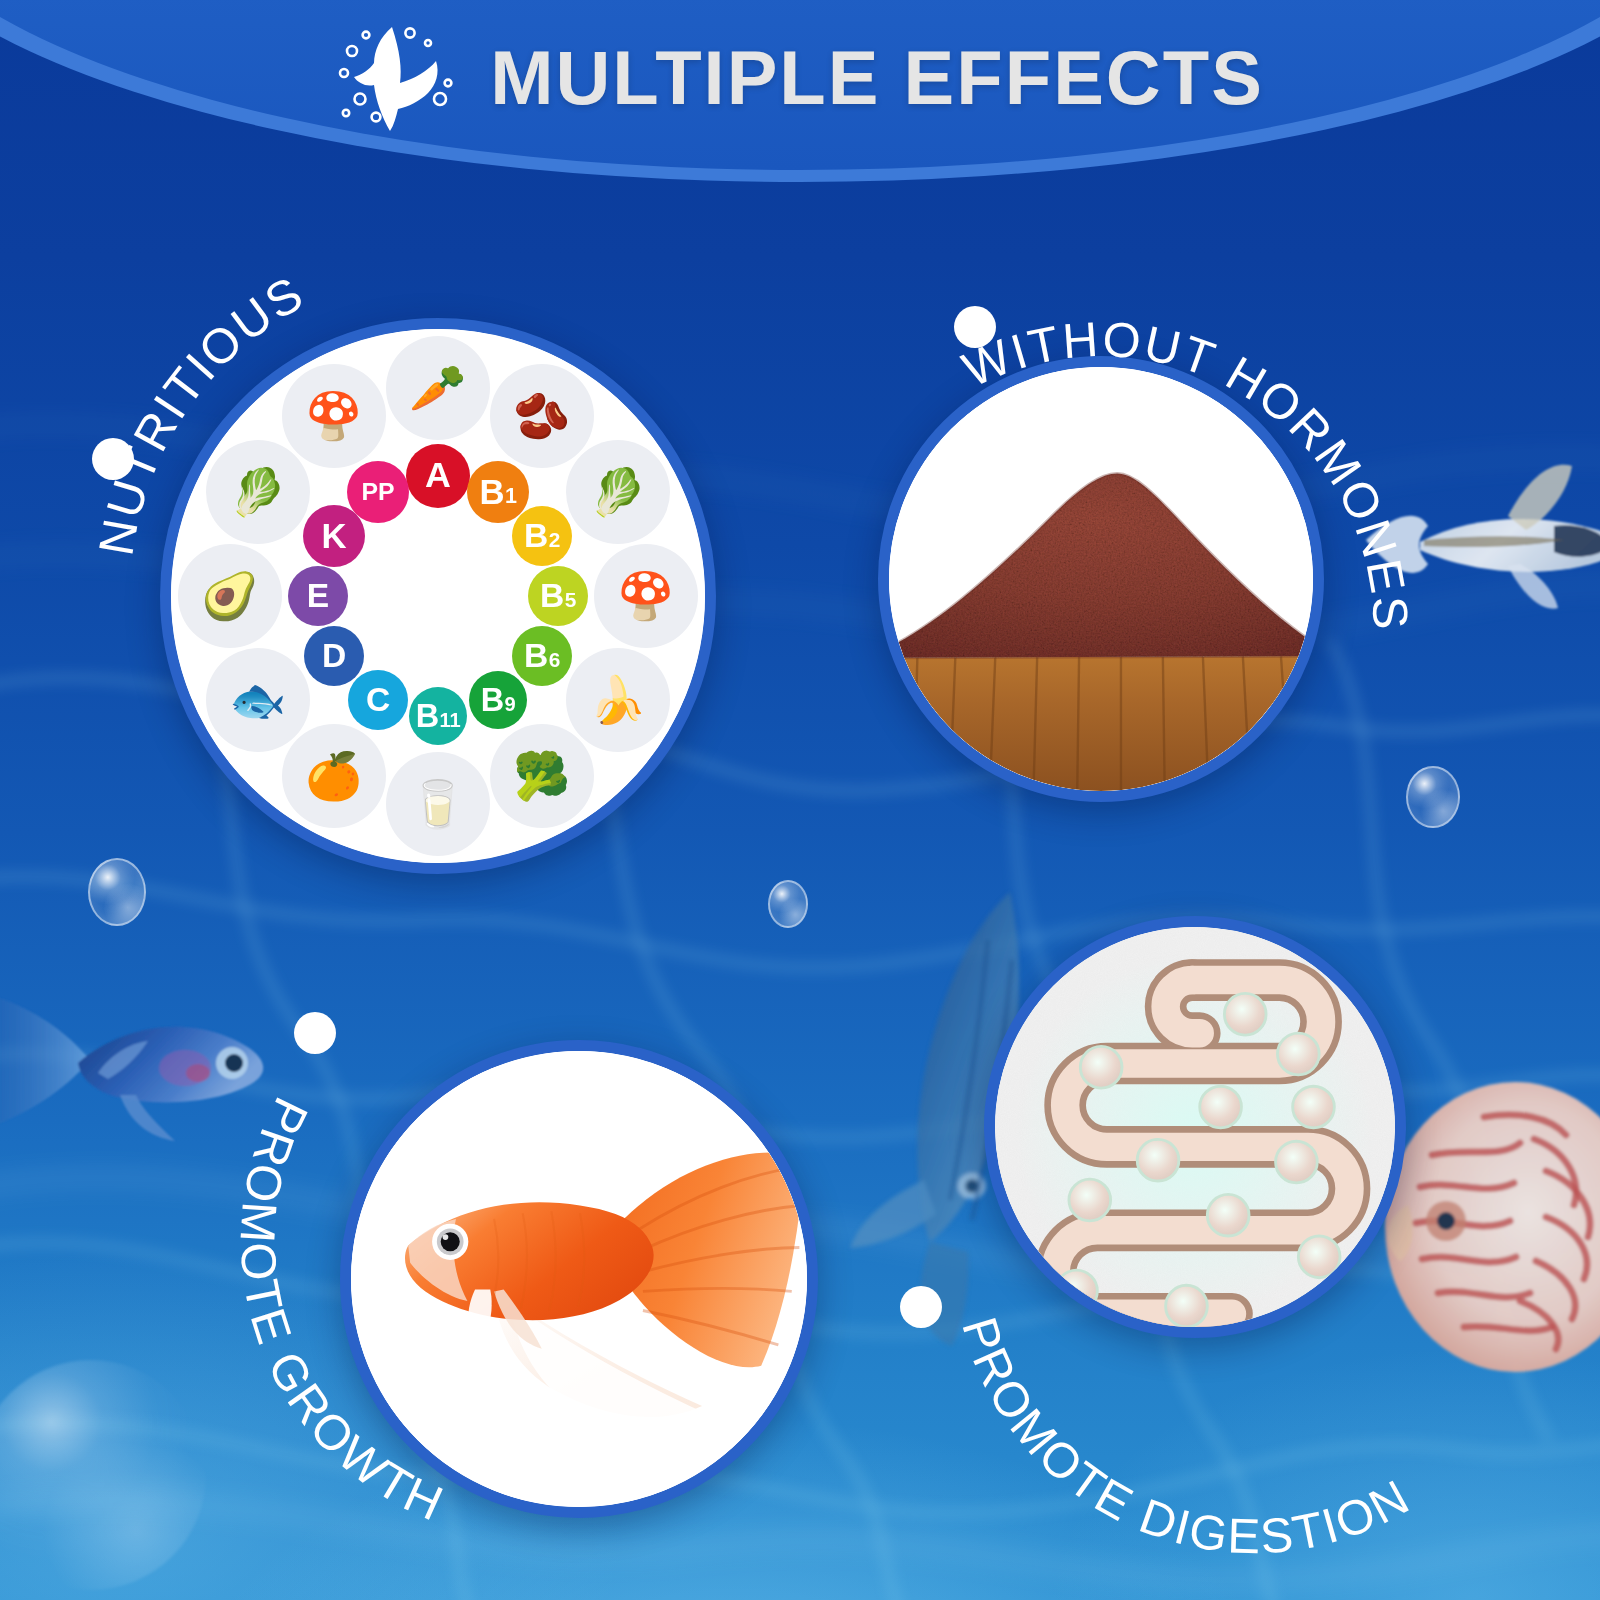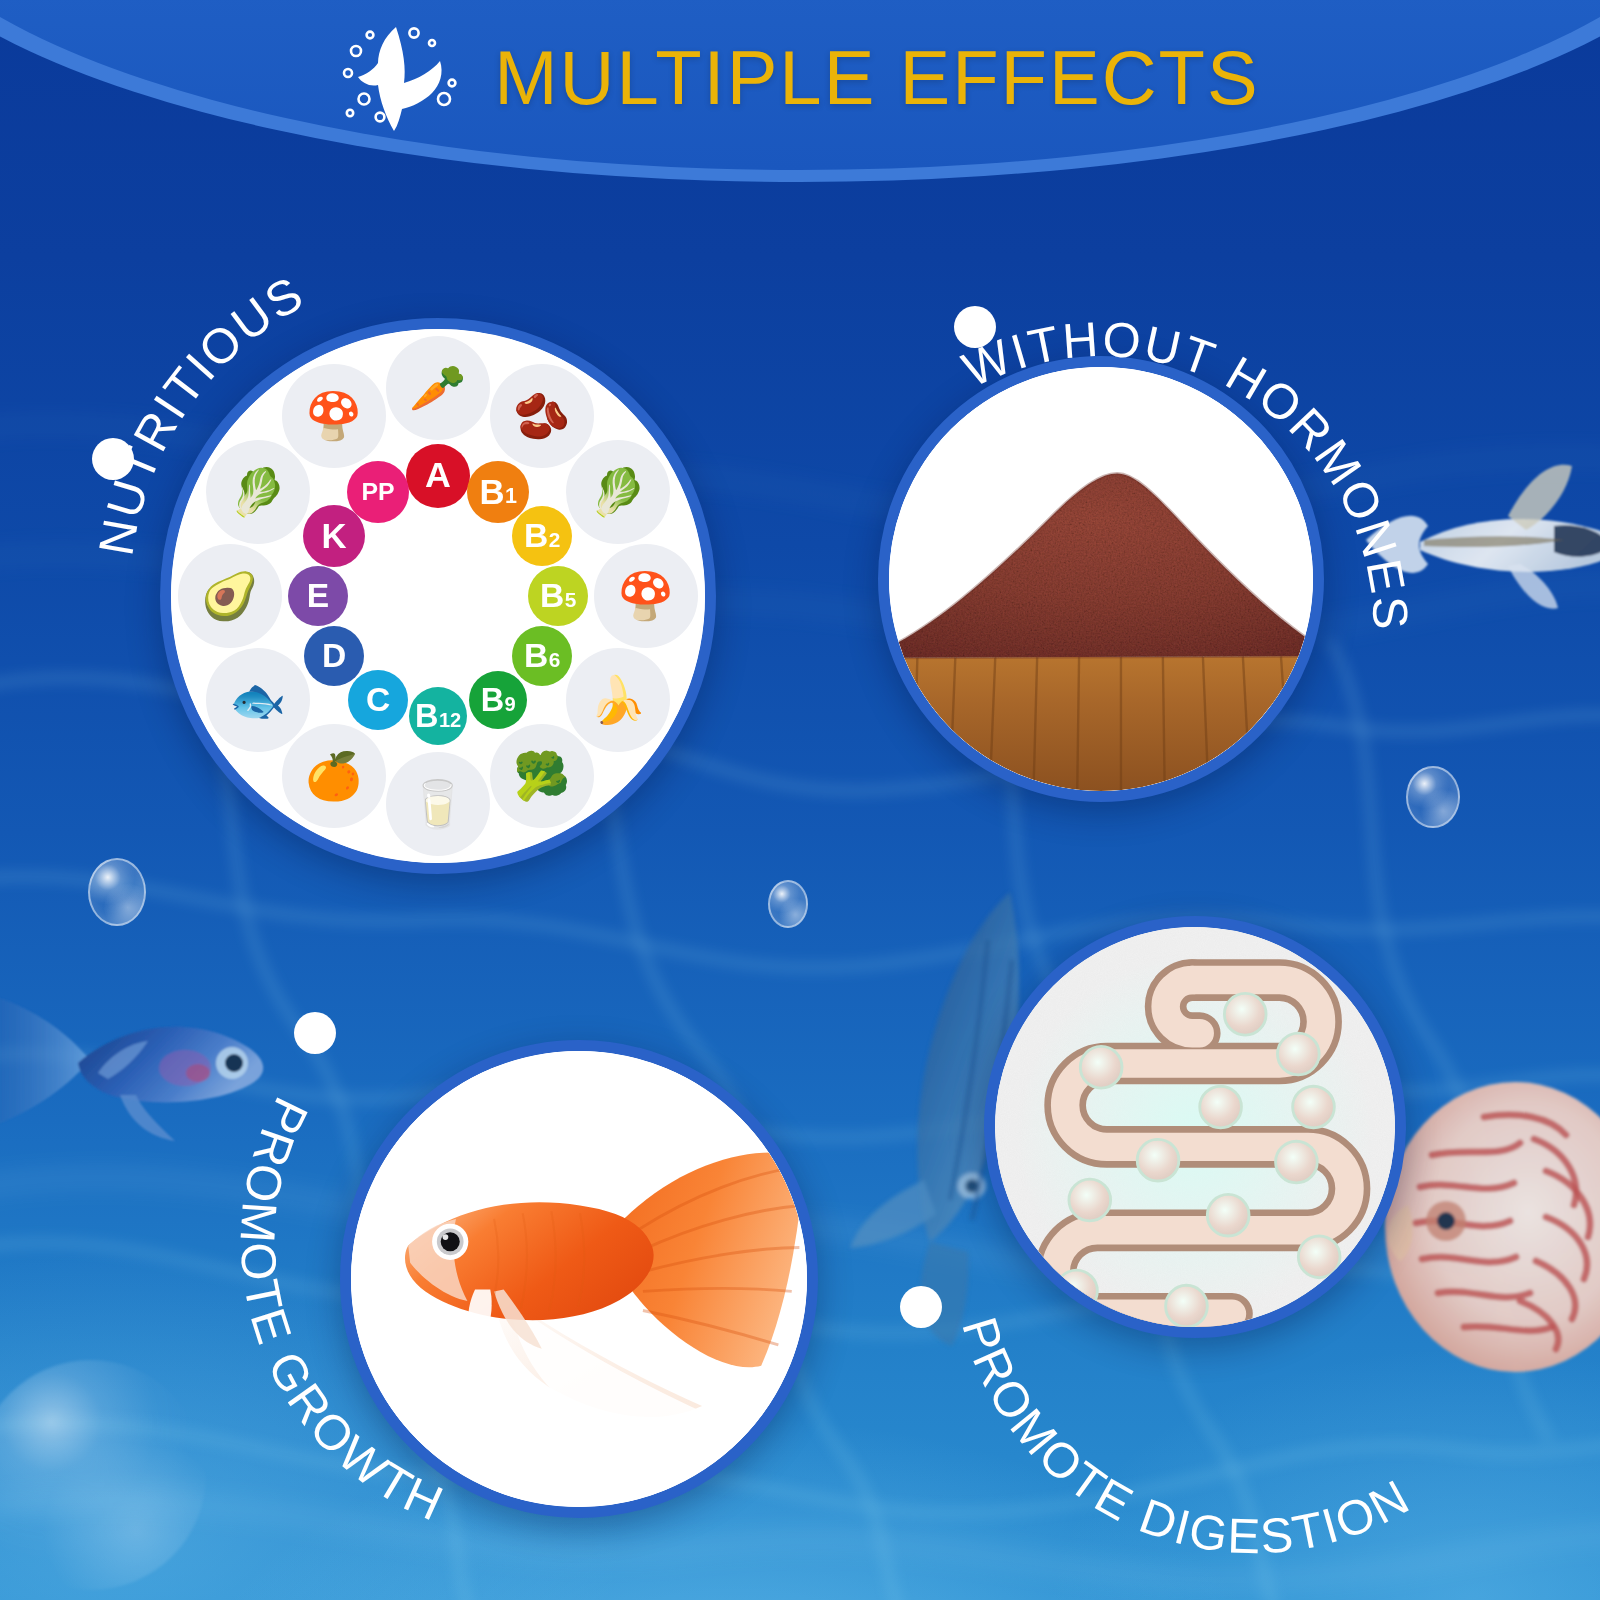--- a/index.html
+++ b/index.html
@@ -39,22 +39,22 @@
     border-bottom-left-radius:50% 62%;
     border-bottom-right-radius:50% 62%;
     background:linear-gradient(180deg,#2a6bce 0%, #2364c9 35%, #1a57be 100%);
   }
   .header-content{
     position:absolute; left:0; top:18px; width:1600px; height:118px;
     display:flex; align-items:center; justify-content:center; gap:34px;
   }
   .logo-fish{ width:120px; height:112px; flex:none; }
   .banner-title{
-    color:#eab308; font-size:76px; letter-spacing:2px;
-    font-weight:400; white-space:nowrap;
+    color:#e5e5e5; font-size:76px; letter-spacing:2px;
+    font-weight:700; white-space:nowrap;
     text-shadow:0 2px 6px rgba(0,0,0,.18);
   }
 
   
   .feature{ position:absolute; }
   .disc{
     position:absolute; border-radius:50%;
     background:#ffffff;
     border:11px solid #2a62c8;
     overflow:hidden;
@@ -287,21 +287,21 @@
   <div class="feature">
     <div class="disc" style="left: 160px; top: 318px; width: 556px; height: 556px; border-color: rgb(42, 98, 200);">
       <div class="disc-inner">
         <div class="wheel" id="wheel-host">
             <div class="vit" style="width: 64px; height: 64px; left: 235px; top: 115px; background: rgb(216, 16, 39); font-size: 35.84px;">A</div>
             <div class="vit" style="width: 62px; height: 62px; left: 296px; top: 132.077px; background: rgb(240, 127, 16); font-size: 34.72px;">B<sub>1</sub></div>
             <div class="vit" style="width: 60px; height: 60px; left: 340.923px; top: 177px; background: rgb(245, 194, 17); font-size: 33.6px;">B<sub>2</sub></div>
             <div class="vit" style="width: 60px; height: 60px; left: 357px; top: 237px; background: rgb(189, 212, 34); font-size: 33.6px;">B<sub>5</sub></div>
             <div class="vit" style="width: 60px; height: 60px; left: 340.923px; top: 297px; background: rgb(107, 190, 36); font-size: 33.6px;">B<sub>6</sub></div>
             <div class="vit" style="width: 58px; height: 58px; left: 298px; top: 341.923px; background: rgb(22, 163, 57); font-size: 32.48px;">B<sub>9</sub></div>
-            <div class="vit" style="width: 58px; height: 58px; left: 238px; top: 358px; background: rgb(20, 179, 160); font-size: 32.48px;">B<sub>12</sub></div>
+            <div class="vit" style="width: 58px; height: 58px; left: 238px; top: 358px; background: rgb(20, 179, 160); font-size: 32.48px;">B<sub>11</sub></div>
             <div class="vit" style="width: 60px; height: 60px; left: 177px; top: 340.923px; background: rgb(22, 166, 221); font-size: 33.6px;">C</div>
             <div class="vit" style="width: 60px; height: 60px; left: 133.077px; top: 297px; background: rgb(42, 92, 176); font-size: 33.6px;">D</div>
             <div class="vit" style="width: 60px; height: 60px; left: 117px; top: 237px; background: rgb(125, 74, 168); font-size: 33.6px;">E</div>
             <div class="vit" style="width: 62px; height: 62px; left: 132.077px; top: 176px; background: rgb(194, 32, 128); font-size: 34.72px;">K</div>
             <div class="vit" style="width: 62px; height: 62px; left: 176px; top: 132.077px; background: rgb(234, 31, 119); font-size: 24.8px;">PP</div>
             <div class="food" style="width: 104px; height: 104px; left: 215px; top: 7px;">🥕</div>
             <div class="food" style="width: 104px; height: 104px; left: 319px; top: 34.8667px;">🫘</div>
             <div class="food" style="width: 104px; height: 104px; left: 395.133px; top: 111px;">🥬</div>
             <div class="food" style="width: 104px; height: 104px; left: 423px; top: 215px;">🍄</div>
             <div class="food" style="width: 104px; height: 104px; left: 395.133px; top: 319px;">🍌</div>

